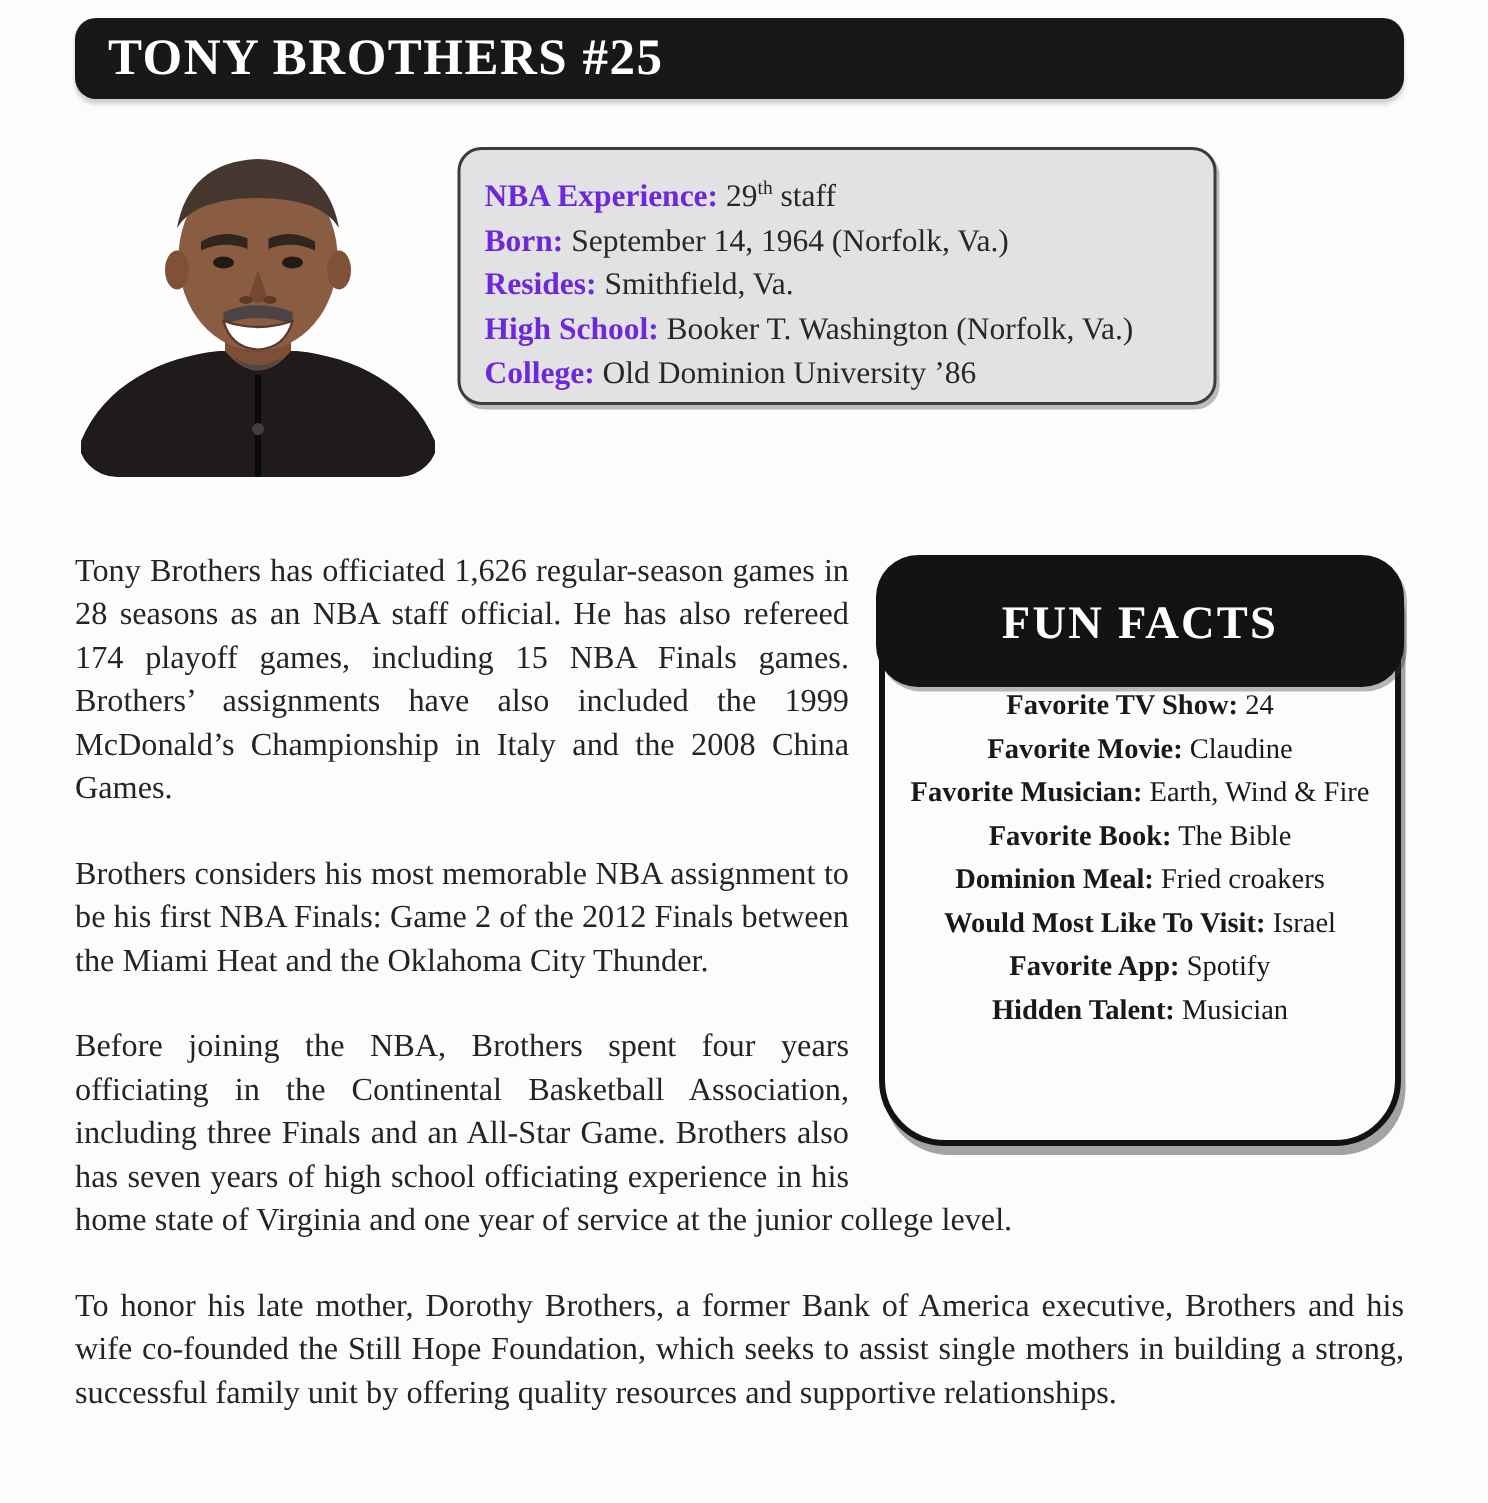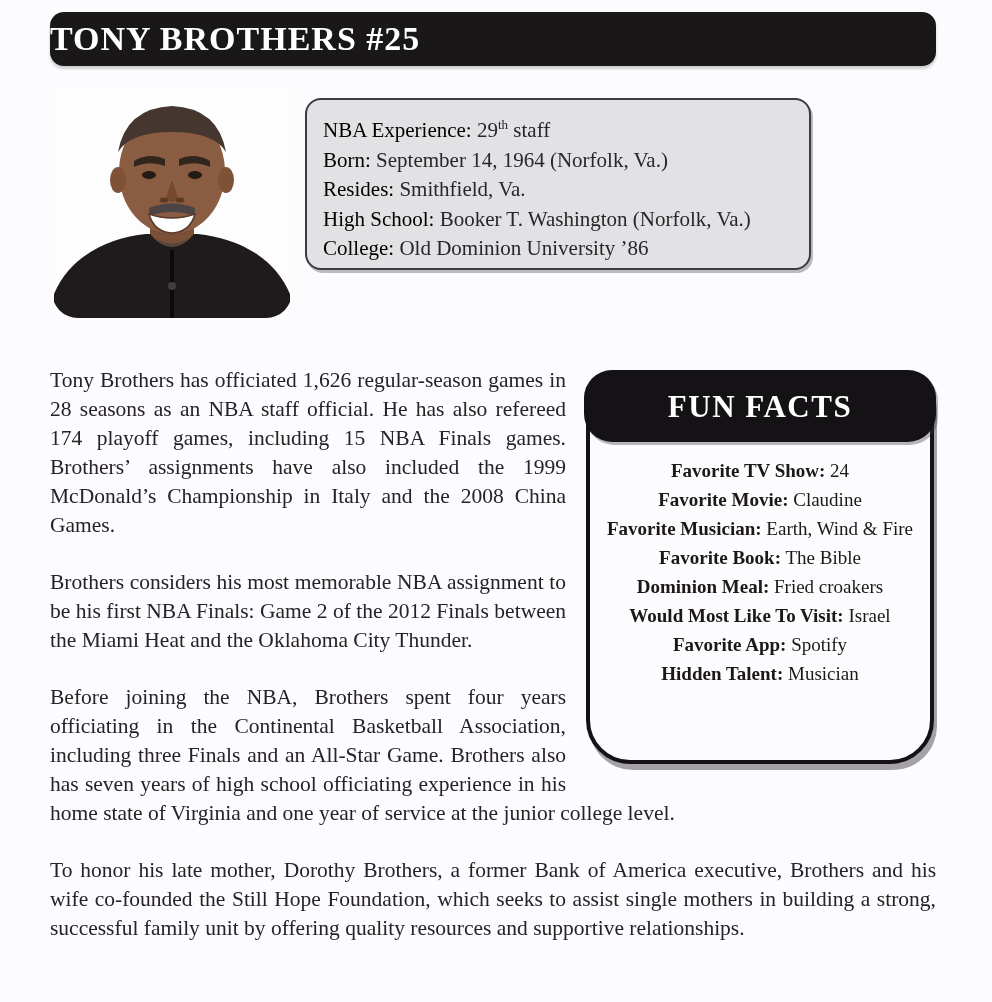--- a/index.html
+++ b/index.html
@@ -10,21 +10,21 @@
     color:#272226;
     position:relative;
     overflow:hidden;
   }
   .page { position:relative; width:992px; height:1002px; }
 
   
   .title-bar {
     position:absolute; left:50px; top:12px; width:886px; height:54px;
     background:#1a1718; border-radius:14px;
-    display:flex; align-items:center; box-sizing:border-box;
+    display:flex; align-items:center; padding-left:22px; box-sizing:border-box;
     box-shadow:0 3px 3px rgba(0,0,0,0.18);
   }
   .title-bar h1 {
     margin:0; color:#ffffff; font-size:34px; font-weight:bold;
     letter-spacing:1px; font-family:"Liberation Serif", serif;
   }
 
   
   .portrait {
     position:absolute; left:52px; top:88px; width:240px; height:230px;
@@ -34,21 +34,21 @@
 
   
   .info-box {
     position:absolute; left:305px; top:98px; width:506px; height:172px;
     box-sizing:border-box;
     background:#e2e1e4; border:2px solid #3f3c40; border-radius:16px;
     padding:10px 16px;
     box-shadow:2px 3px 0 rgba(40,38,42,0.30);
   }
   .info-row { font-size:21px; line-height:29.5px; white-space:nowrap; }
-  .info-row .lbl { font-weight:normal; color:#000000; }
+  .info-row .lbl { font-weight:bold; color:#6d28d9; }
   .info-row .val { color:#2a2528; }
   .info-row sup { font-size:13px; }
 
   
   .article {
     position:absolute; left:50px; top:366px; width:886px;
     font-size:21.5px; line-height:29px; text-align:justify;
   }
   .article p { margin:0 0 28px 0; }
   .article p:last-child { margin-bottom:12px; }
@@ -60,21 +60,21 @@
     position:relative;
   }
   .ff-frame {
     position:absolute; top:2px; left:2px; right:2px; bottom:8px;
     background:#fcfbfd;
     border:4px solid #151215;
     border-radius:32px 32px 44px 44px;
     box-shadow:3px 6px 0 rgba(58,53,58,0.45);
   }
   .ff-header {
-    position:absolute; top:0; left:0; right:0; height:72px;
+    position:absolute; top:0; left:0; right:0; height:88px;
     background:#151215; border-radius:28px;
     display:flex; align-items:center; justify-content:center;
     box-shadow:2px 3px 0 rgba(58,53,58,0.35);
     font-family:Liberation Serif, serif;
   }
   .ff-header h2 {
     margin:0; color:#ffffff; font-size:31px; font-weight:bold;
     letter-spacing:1.5px;
   }
   .ff-list {

